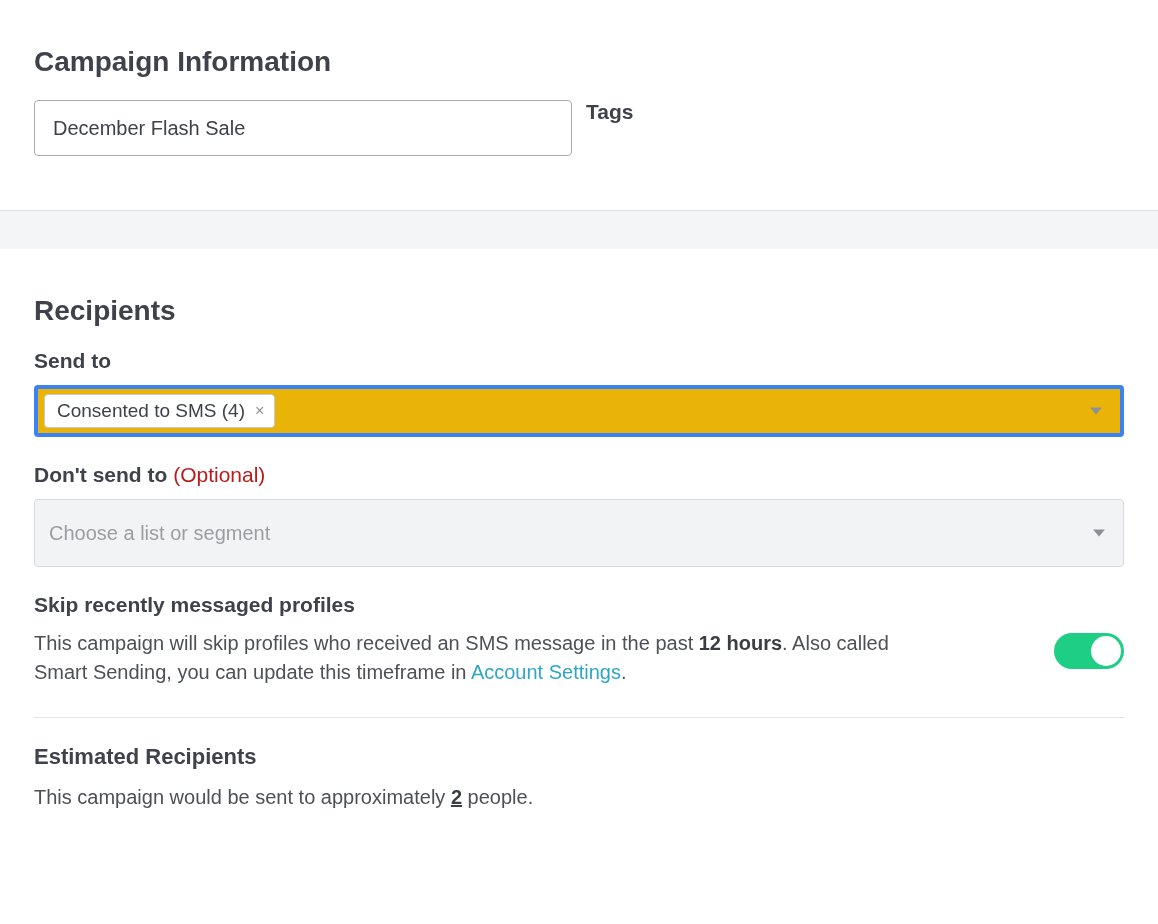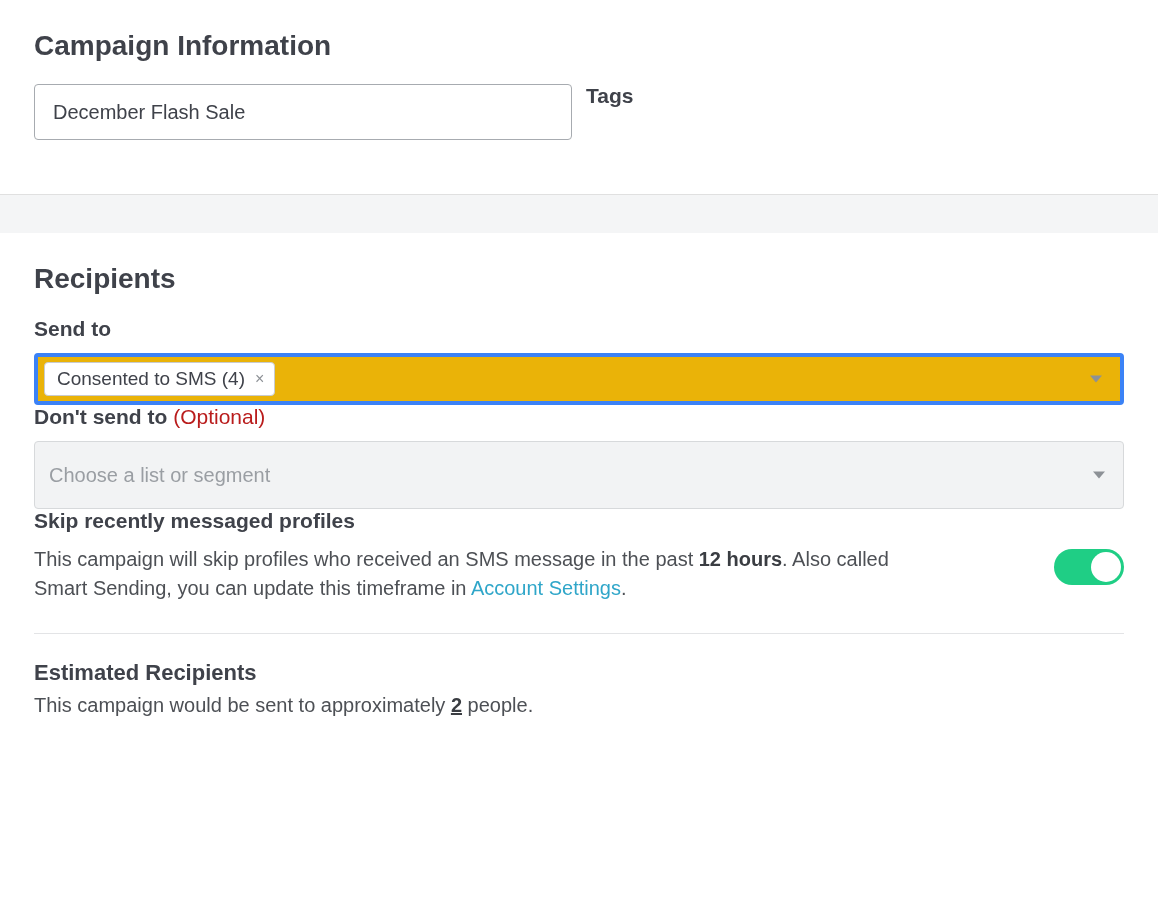--- a/index.html
+++ b/index.html
@@ -4,21 +4,21 @@
 <style>
   * { box-sizing: border-box; margin: 0; padding: 0; }
   body {
     font-family: -apple-system, BlinkMacSystemFont, "Segoe UI", Helvetica, Arial, sans-serif;
     background: #fff;
     color: #3a3d42;
     width: 1158px;
   }
   .panel {
     background: #fff;
-    padding: 30px 34px 40px 34px;
+    padding: 46px 34px 40px 34px;
   }
   .panel.top {
     border-bottom: 1px solid #e0e0e0;
     padding-bottom: 54px;
   }
   .gap {
     background: #f4f5f6;
     height: 38px;
   }
   h2.section-title {
@@ -109,21 +109,21 @@
     padding: 5px 10px 5px 12px;
     font-size: 19px;
     color: #3f424a;
   }
   .chip .chip-x {
     margin-left: 10px;
     color: #8d9196;
     font-size: 16px;
     cursor: pointer;
   }
-  .field-block { }
+  .field-block { margin-bottom: 26px; }
   .sub-label {
     font-size: 21px;
     font-weight: 700;
     color: #3f424a;
     margin-bottom: 12px;
   }
   .smart-row {
     display: flex;
     align-items: flex-start;
     gap: 23px;
@@ -158,21 +158,21 @@
   }
   hr.divider {
     border: none;
     border-top: 1px solid #e3e4e6;
     margin: 30px 0 26px 0;
   }
   .sub-heading {
     font-size: 22px;
     font-weight: 700;
     color: #3f424a;
-    margin-bottom: 8px;
+    margin-bottom: 16px;
   }
   .estimate-text {
     font-size: 20px;
     color: #4d5055;
   }
   .estimate-text .num {
     font-weight: 700;
     text-decoration: underline;
     color: #3a3d42;
   }

